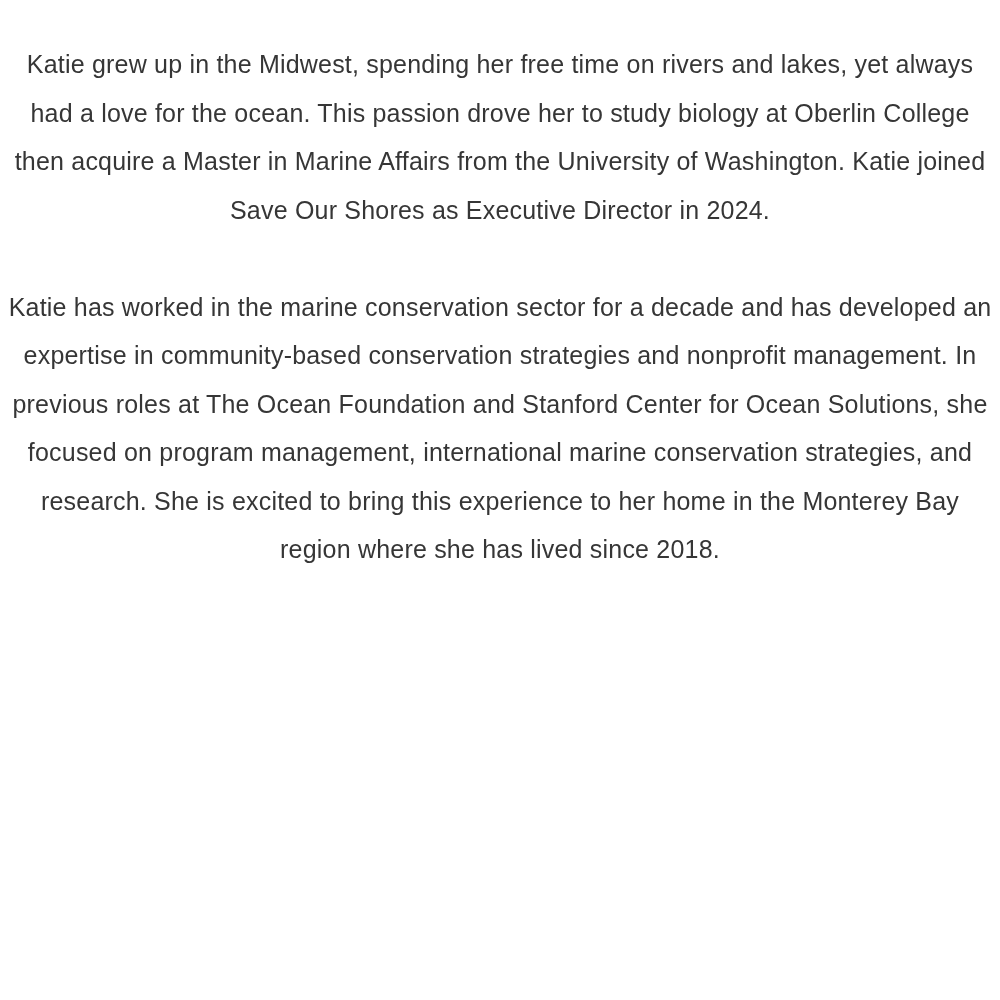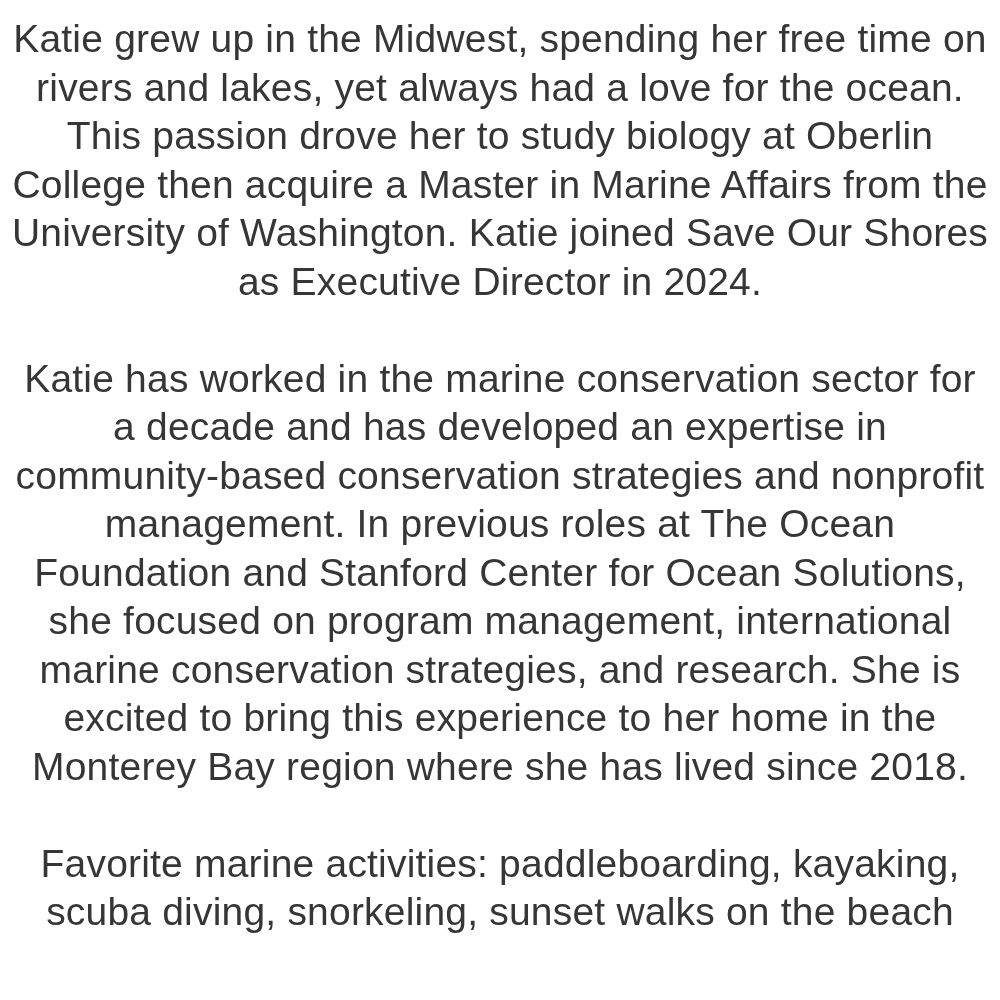--- a/index.html
+++ b/index.html
@@ -11,35 +11,35 @@
     width: 1000px;
     height: 1000px;
     box-sizing: border-box;
     padding: 15px 8px 0 8px;
     background: #ffffff;
     overflow: hidden;
   }
   .bio {
     font-family: "Liberation Sans", sans-serif;
     font-weight: 300;
-    font-size: 39px;
+    font-size: 25px;
     line-height: 48.5px;
     color: #363636;
     text-align: center;
     letter-spacing: 0.2px;
+    margin-top: 25px;
   }
   .bio p {
     margin: 0 0 48.5px 0;
   }
   .bio p:last-child {
     margin-bottom: 0;
   }
 </style>
 </head>
 <body>
 
 <div class="page">
   <div class="bio">
     <p>Katie grew up in the Midwest, spending her free time on rivers and lakes, yet always had a love for the ocean. This passion drove her to study biology at Oberlin College then acquire a Master in Marine Affairs from the University of Washington. Katie joined Save Our Shores as Executive Director in 2024.</p>
     <p>Katie has worked in the marine conservation sector for a decade and has developed an expertise in community-based conservation strategies and nonprofit management. In previous roles at The Ocean Foundation and Stanford Center for Ocean Solutions, she focused on program management, international marine conservation strategies, and research. She is excited to bring this experience to her home in the Monterey Bay region where she has lived since 2018.</p>
-    <p>Favorite marine activities: paddleboarding, kayaking, scuba diving, snorkeling, sunset walks on the beach</p>
   </div>
 </div>
 
 </body></html>

